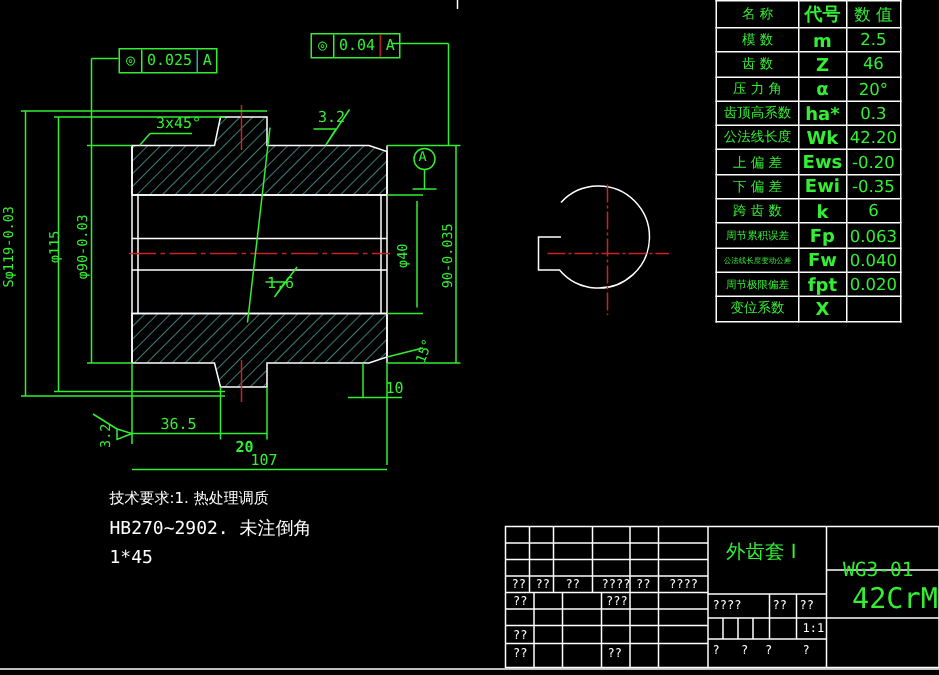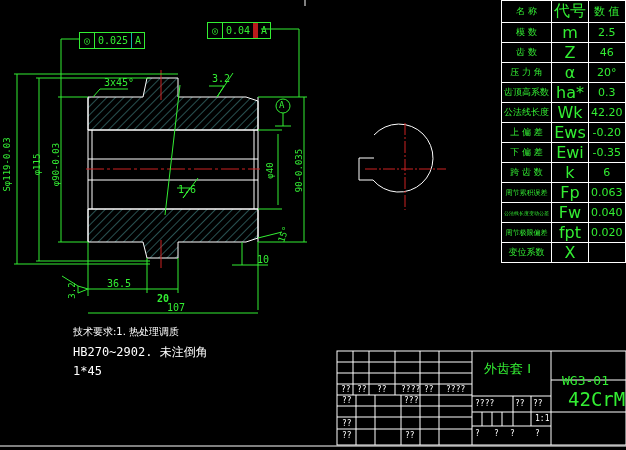--- a/index.html
+++ b/index.html
@@ -1,23 +1,23 @@
 <!DOCTYPE html>
 <html><head>
 <meta charset="utf-8">
 <style>
   html,body{margin:0;padding:0;background:#000;}
   body{width:626px;height:450px;position:relative;overflow:hidden;font-family:"DejaVu Sans Mono",monospace;}
   #canvas{position:absolute;left:0;top:0;width:626px;height:450px;}
   .txt{position:absolute;color:#33ee33;font-family:"DejaVu Sans Mono",monospace;white-space:nowrap;line-height:1;}
   .spec{position:absolute;left:477px;top:0;width:149px;height:229px;}
-  .spec table{border-collapse:collapse;width:124px;margin-left:24px;}
+  .spec table{border-collapse:collapse;width:124px;}
   .spec td{border:1.5px solid #fff;color:#33ee33;font-size:11px;height:15.3px;padding:0 2px;text-align:center;font-family:"DejaVu Sans",sans-serif;white-space:nowrap;overflow:hidden;}
   .spec td.n{width:60px;font-size:9px;}
-  .spec td.c{width:14px;font-size:16px;}
+  .spec td.c{width:14px;font-size:12px;font-weight:bold;}
   .notes{position:absolute;left:73px;top:325px;color:#ffffff;}
   .notes div{white-space:nowrap;}
 </style>
 </head>
 <body>
 
 <svg id="canvas" width="626" height="450" viewBox="0 0 626 450" xmlns="http://www.w3.org/2000/svg">
   <defs>
     <pattern id="hatch" patternUnits="userSpaceOnUse" width="6" height="6" patternTransform="rotate(45)">
       <line x1="0" y1="0" x2="0" y2="6" stroke="#66cccc" stroke-width="0.8"></line>
@@ -132,21 +132,21 @@
   </g>
 </svg>
 
 <div style="position:absolute;left:79px;top:32px;height:15px;border:1px solid #33ee33;display:flex;color:#33ee33;font-size:10px;">
   <span style="width:14px;border-right:1px solid #33ee33;text-align:center;line-height:15px;">◎</span>
   <span style="padding:0 3px;border-right:1px solid #14b8a6;line-height:15px;">0.025</span>
   <span style="padding:0 3px;line-height:15px;">A</span>
 </div>
 <div style="position:absolute;left:207px;top:22px;height:15px;border:1px solid #33ee33;display:flex;color:#33ee33;font-size:10px;">
   <span style="width:14px;border-right:1px solid #33ee33;text-align:center;line-height:15px;">◎</span>
-  <span style="padding:0 3px;border-right:5px solid #b91c1c;line-height:15px;">0.04</span>
+  <span style="padding:0 3px;border-right:1px solid #b91c1c;line-height:15px;">0.04</span>
   <span style="padding:0 3px;line-height:15px;">A</span>
 </div>
 
 <span class="txt" style="left:279px;top:101px;font-size:9px;">A</span>
 <span class="txt" style="left:104px;top:78px;font-size:10px;">3x45°</span>
 <span class="txt" style="left:212px;top:74px;font-size:10px;">3.2</span>
 <span class="txt" style="left:178px;top:185px;font-size:10px;">1.6</span>
 <span class="txt" style="left:64px;top:286px;font-size:9px;transform:rotate(-90deg);">3.2</span>
 <span class="txt" style="left:-20px;top:160px;font-size:9px;transform:rotate(-90deg);">Sφ119-0.03</span>
 <span class="txt" style="left:27px;top:160px;font-size:9px;transform:rotate(-90deg);">φ115</span>

